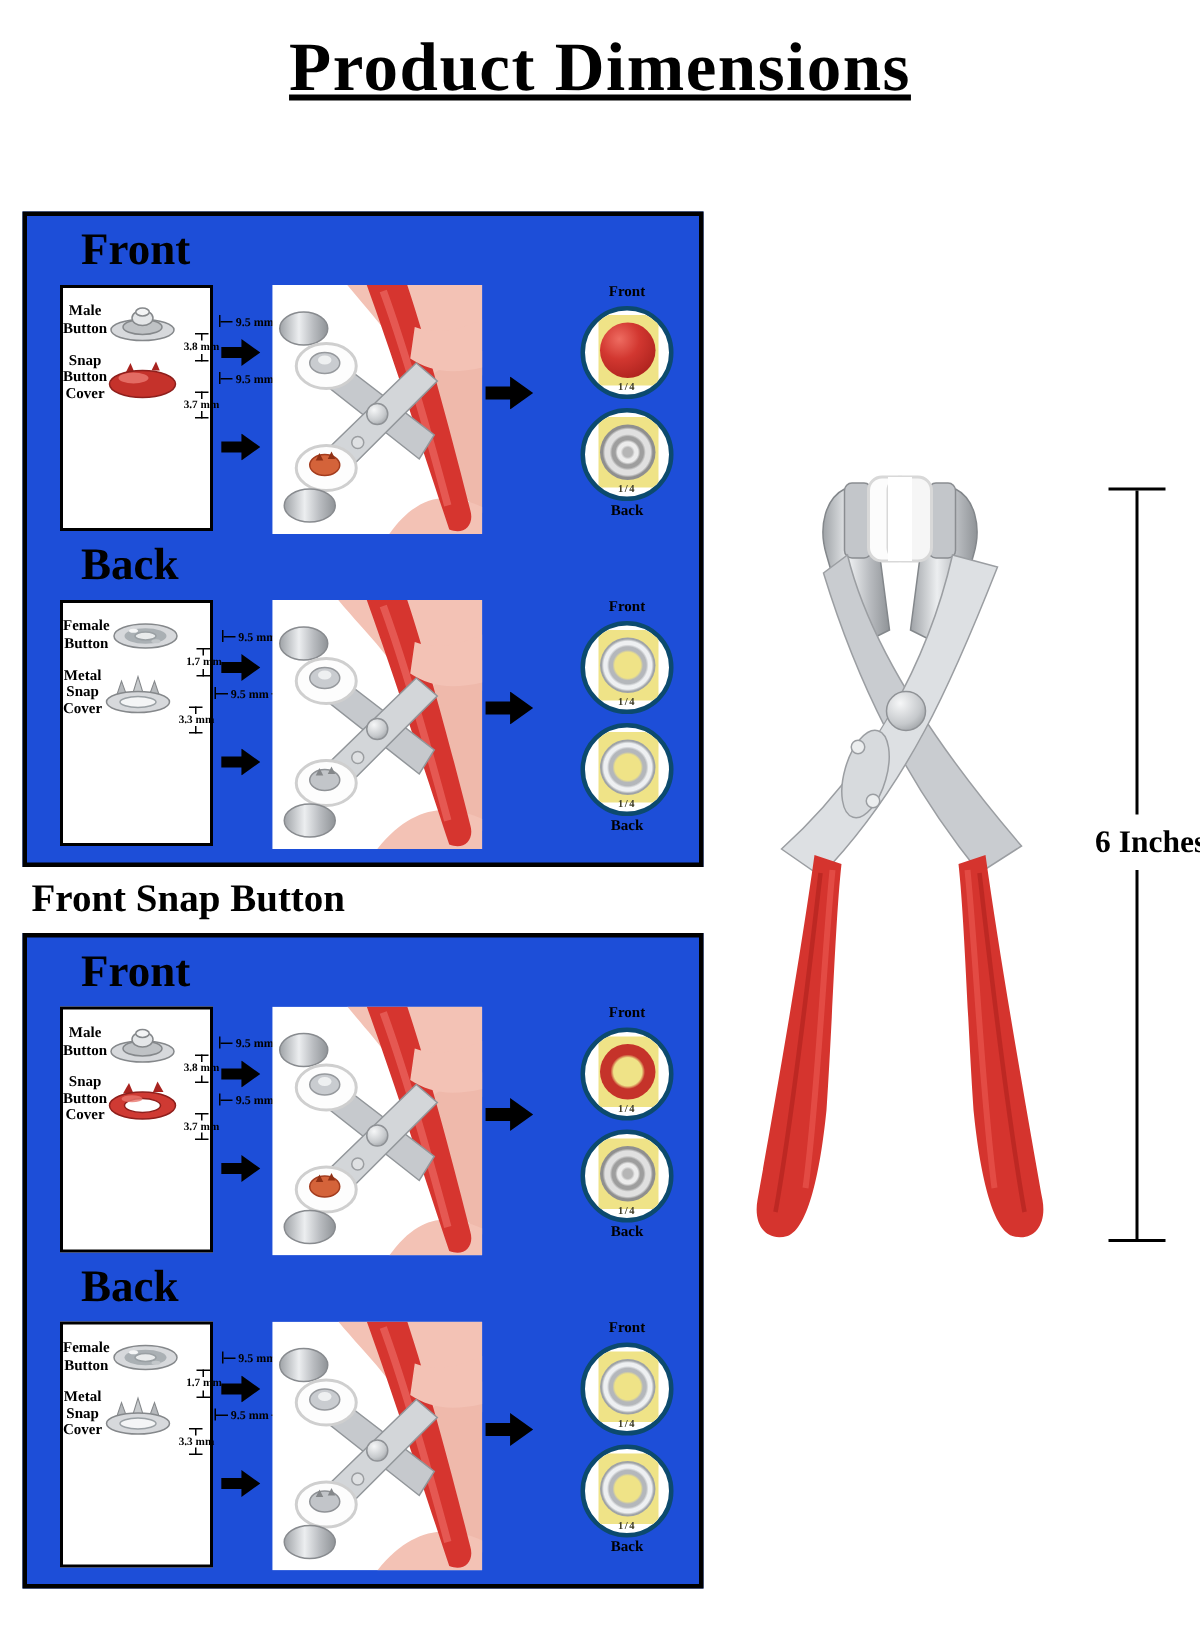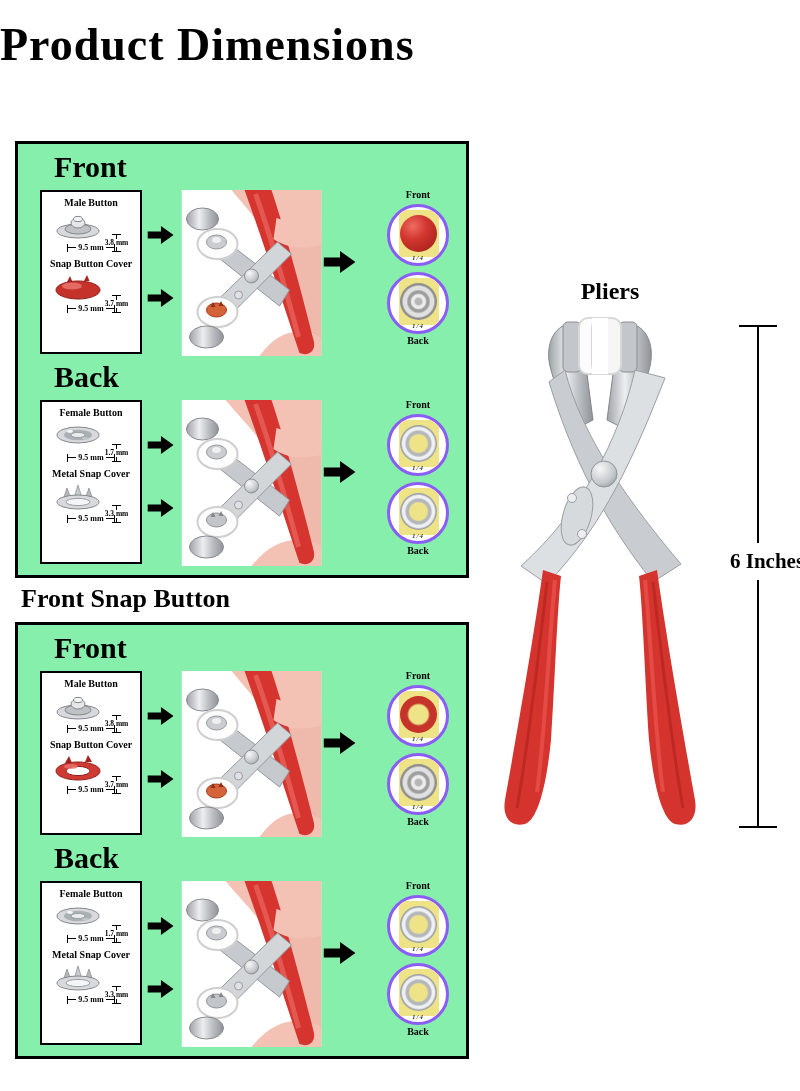--- a/index.html
+++ b/index.html
@@ -1,37 +1,37 @@
 <!DOCTYPE html>
 <html><head>
 <meta charset="utf-8">
 <style>
   html,body{margin:0;padding:0;background:#fff;}
   .canvas{position:relative;width:800px;height:1091px;background:#fff;
           font-family:"Liberation Serif", serif;color:#000;overflow:hidden;}
 
-  .title{position:absolute;left:0;top:18px;width:800px;text-align:left;
-         font-size:46px;font-weight:bold;letter-spacing:1px;}
+  .title{position:absolute;left:0;top:18px;width:800px;text-align:center;
+         font-size:46px;font-weight:bold;letter-spacing:1px;text-decoration:underline;}
 
   .section-label{position:absolute;left:21px;font-size:26px;font-weight:bold;}
   .label-solid{top:104px;}
   .label-hollow{top:584px;}
 
-  .main-box{position:absolute;left:15px;width:448px;height:431px;border:3px solid #000;background:#86efac;}
+  .main-box{position:absolute;left:15px;width:448px;height:431px;border:3px solid #000;background:#1d4ed8;}
   .box-solid{top:141px;}
   .box-hollow{top:622px;}
 
   .subsection{position:absolute;left:0;width:445px;height:212px;}
   .sub-front{top:6px;}
   .sub-back{top:216px;}
   .sub-heading{position:absolute;left:36px;top:0;font-size:30px;font-weight:bold;line-height:1.1;}
 
   .spec-box{position:absolute;left:22px;top:40px;width:102px;height:164px;border:2px solid #000;
             display:flex;flex-direction:column;align-items:center;padding-top:5px;box-sizing:border-box;background:#fff;}
-  .part{width:100%;display:flex;flex-direction:column;align-items:center;}
+  .part{width:100%;display:flex;align-items:center;}
   .part + .part{margin-top:5px;}
   .part-name{font-size:10px;font-weight:bold;text-align:center;line-height:1.12;min-height:11px;}
   .part-main{display:flex;align-items:center;gap:3px;height:33px;}
   .part-img{width:48px;height:30px;display:block;}
   .vdim{display:flex;flex-direction:column;align-items:center;margin-top:36px;}
   .vdim-val{font-size:7.5px;font-weight:bold;white-space:nowrap;line-height:1.1;}
   .tee{display:block;width:9px;height:5px;position:relative;}
   .tee::before{content:"";position:absolute;left:0;right:0;top:0;height:1px;background:#000;}
   .tee::after{content:"";position:absolute;left:4px;top:0;bottom:0;width:1px;background:#000;}
   .tee.flip{transform:rotate(180deg);}
@@ -43,22 +43,22 @@
   .arrow{position:absolute;fill:#000;}
   .arrow-a{left:129px;top:76px;width:27px;height:18px;}
   .arrow-b{left:129px;top:139px;width:27px;height:18px;}
   .arrow-big{left:305px;top:101px;width:33px;height:22px;}
 
   .photo{position:absolute;left:163px;top:40px;width:141px;height:166px;display:block;}
 
   .results{position:absolute;left:338px;top:40px;width:124px;
            display:flex;flex-direction:column;align-items:center;}
   .res-label{font-size:10px;font-weight:bold;line-height:1;}
-  .res-circle{width:56px;height:56px;border:3px solid #8b5cf6;border-radius:50%;
-              position:relative;overflow:hidden;background:#fff;margin:4px 0 2px 0;font-style:italic;}
+  .res-circle{width:56px;height:56px;border:3px solid #0c4a6e;border-radius:50%;
+              position:relative;overflow:hidden;background:#fff;margin:4px 0 2px 0;}
   .swatch{position:absolute;left:9px;top:3px;width:40px;height:47px;background:#efe387;}
   .btn{position:absolute;left:10px;top:8px;width:37px;height:37px;border-radius:50%;}
   .btn-red-solid{background:radial-gradient(circle at 35% 30%, #ee6c61 0%, #d23730 38%, #b0241f 78%, #941c18 96%, rgba(0,0,0,0) 97%);}
   .btn-metal-ring{background:radial-gradient(circle, #b6b6b6 0 12%, #ececec 18% 26%, #9e9e9e 32% 40%, #e0e0e0 46% 58%, #8f8f8f 64% 72%, #d6d6d6 78% 95%, rgba(0,0,0,0) 96%);}
   .btn-socket{background:radial-gradient(circle, #efe387 0 33%, #b4b7bb 39% 47%, #eef0f2 53% 61%, #9fa3a7 67% 77%, #d9dcdf 82% 95%, rgba(0,0,0,0) 96%);}
   .btn-red-ring{background:radial-gradient(circle, #efe387 0 36%, #c5332a 44% 72%, #9e211c 76% 84%, rgba(0,0,0,0) 90%);}
   .ruler{position:absolute;bottom:1px;left:0;right:0;text-align:center;
          font-size:7px;font-weight:bold;color:#3d3b26;letter-spacing:1px;}
 
   .pliers-heading{position:absolute;left:530px;top:278px;width:160px;text-align:center;
@@ -498,21 +498,20 @@
         <div class="res-circle">
           <div class="swatch"></div>
           <div class="btn btn-socket"></div>
           <div class="ruler">1/4</div>
         </div>
         <div class="res-label">Back</div>
       </div>
     </div>
   </div>
 
-  <div class="pliers-heading">Pliers</div>
   <svg class="pliers-figure" viewBox="0 0 230 528">
       <use href="#big-pliers"></use>
     </svg>
 
   <div class="dim-line">
     <div class="dim-cap cap-top"></div>
     <div class="dim-seg seg-1"></div>
     <div class="dim-label">6 Inches</div>
     <div class="dim-seg seg-2"></div>
     <div class="dim-cap cap-bottom"></div>

